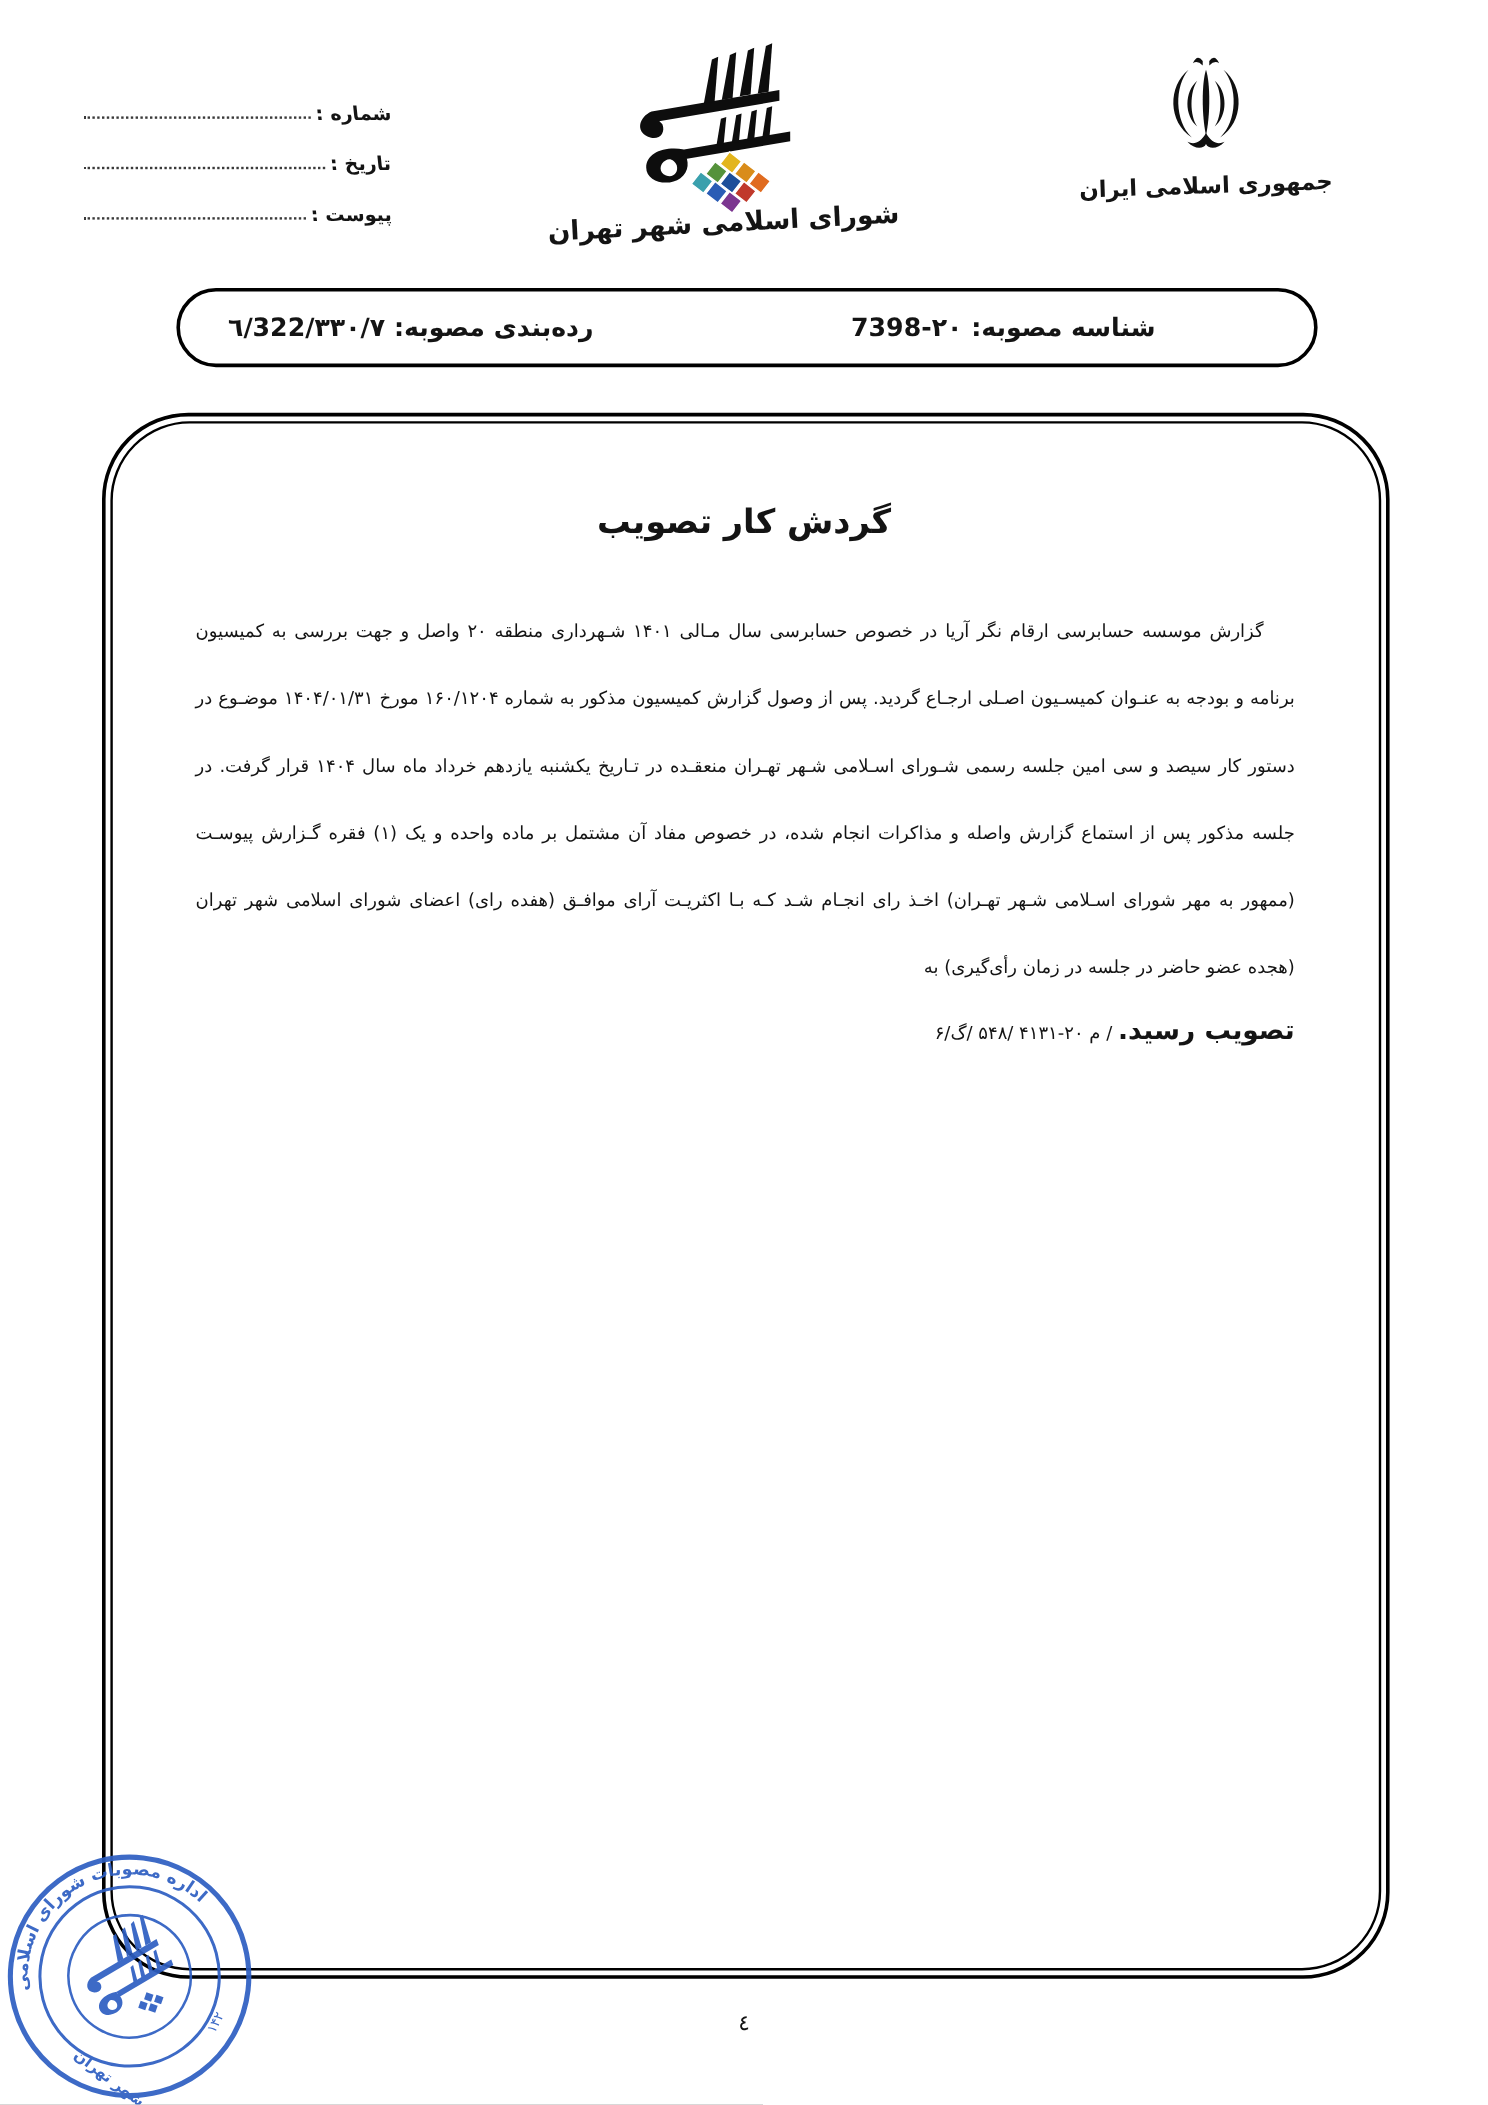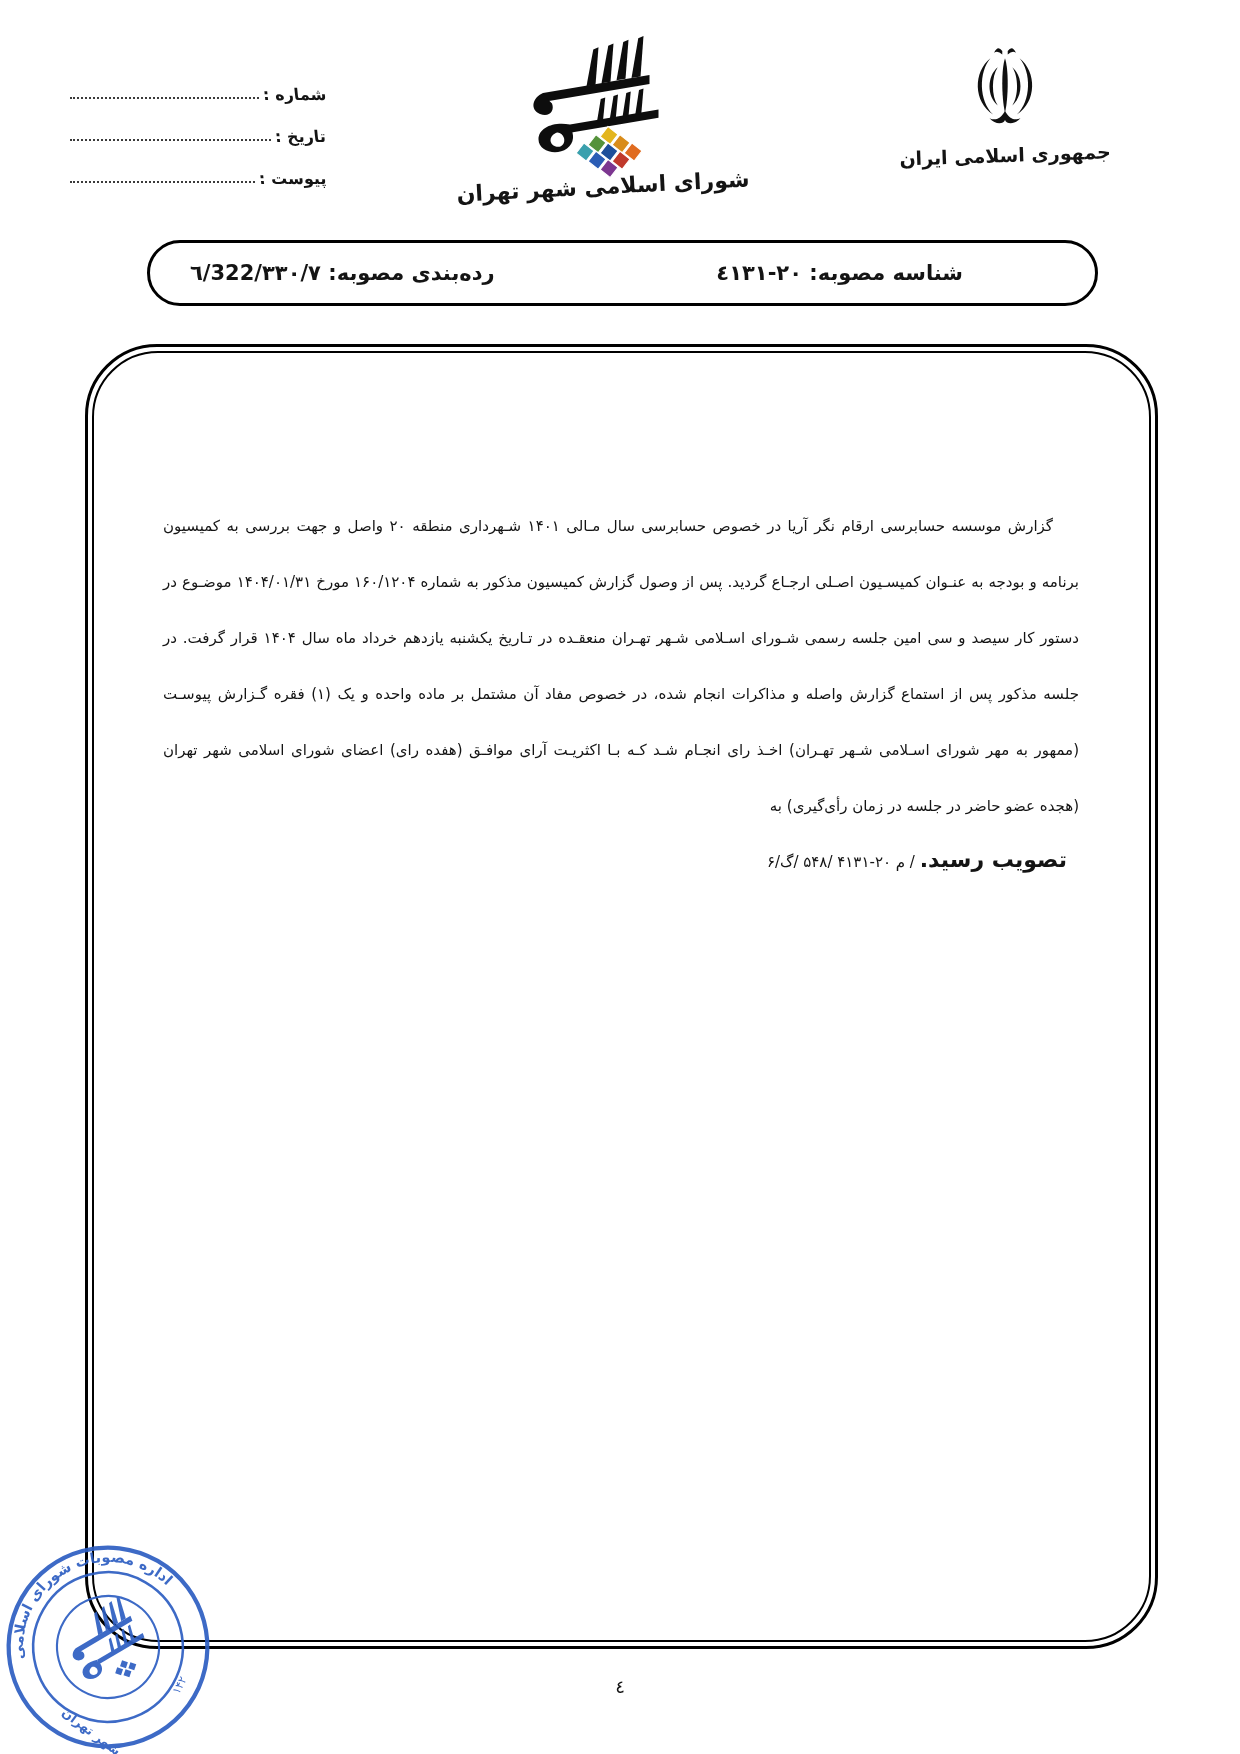--- a/index.html
+++ b/index.html
@@ -39,21 +39,21 @@
   .doc-title{
     position:absolute;left:0;right:0;top:418px;text-align:center;
     font-size:28px;font-weight:bold;letter-spacing:1px;
   }
   .doc-body{
     position:absolute;left:163px;top:498px;width:916px;direction:rtl;
   }
   .doc-body p.para{
     margin:0;text-align:justify;font-size:15px;line-height:56px;text-indent:26px;
   }
-  .doc-body p.closing{margin:6px 12px 0 0;text-align:right;font-size:15px;line-height:40px;}
+  .doc-body p.closing{margin:6px 0 0 0;text-align:right;font-size:15px;line-height:40px;}
   .closing-bold{font-size:22px;font-weight:bold;}
   
   .stamp{position:absolute;left:-18px;top:1540px;opacity:.92;}
   
   .page-num{position:absolute;left:0;right:0;top:1676px;text-align:center;font-size:18px;}
 </style>
 </head>
 <body>
 
 <div class="page">
@@ -121,28 +121,29 @@
         <path d="M68 30 C80 40 80 62 68 72 C75 62 75 40 68 30 Z"></path>
         <path d="M44 20 C25 35 25 68 47 82 C31 67 31 35 44 20 Z"></path>
         <path d="M76 20 C95 35 95 68 73 82 C89 67 89 35 76 20 Z"></path>
         <path d="M60 78 C55 87 49 89 43 86 C49 93 58 93 60 88 C62 93 71 93 77 86 C71 89 65 87 60 78 Z"></path>
       </g>
     </svg>
     <div class="state-name">جمهوری اسلامی ایران</div>
   </div>
 
   <div class="idbar">
-    <span>شناسه مصوبه: ٢٠-٤١٣١</span>
+    <span>شناسه مصوبه: ٢٠-7398</span>
     <span>رده‌بندی مصوبه: ٦/322/٣٣٠/٧</span>
   </div>
 
   <div class="box-outer">
     <div class="box-inner"></div>
   </div>
 
+  <div class="doc-title">گردش کار تصویب</div>
 
   <div class="doc-body">
     <p class="para">گزارش موسسه حسابرسی ارقام نگر آریا در خصوص حسابرسی سال مـالی ۱۴۰۱ شـهرداری منطقه ۲۰ واصل و جهت بررسی به کمیسیون برنامه و بودجه به عنـوان کمیسـیون اصـلی ارجـاع گردید. پس از وصول گزارش کمیسیون مذکور به شماره ۱۶۰/۱۲۰۴ مورخ ۱۴۰۴/۰۱/۳۱ موضـوع در دستور کار سیصد و سی امین جلسه رسمی شـورای اسـلامی شـهر تهـران منعقـده در تـاریخ یکشنبه یازدهم خرداد ماه سال ۱۴۰۴ قرار گرفت. در جلسه مذکور پس از استماع گزارش واصله و مذاکرات انجام شده، در خصوص مفاد آن مشتمل بر ماده واحده و یک (۱) فقره گـزارش پیوسـت (ممهور به مهر شورای اسـلامی شـهر تهـران) اخـذ رای انجـام شـد کـه بـا اکثریـت آرای موافـق (هفده رای) اعضای شورای اسلامی شهر تهران (هجده عضو حاضر در جلسه در زمان رأی‌گیری) به</p>
     <p class="closing"><span class="closing-bold">تصویب رسید.</span> <span>/ م ۲۰-۴۱۳۱ /۵۴۸ /گ/۶</span></p>
   </div>
 
   <svg class="stamp" width="252" height="214" viewBox="0 0 252 252" aria-hidden="true">
     <g transform="rotate(-15 126 126)">
       <g fill="none" stroke-width="5" stroke="#2d5ec2">
         <circle cx="126" cy="126" r="117"></circle>

